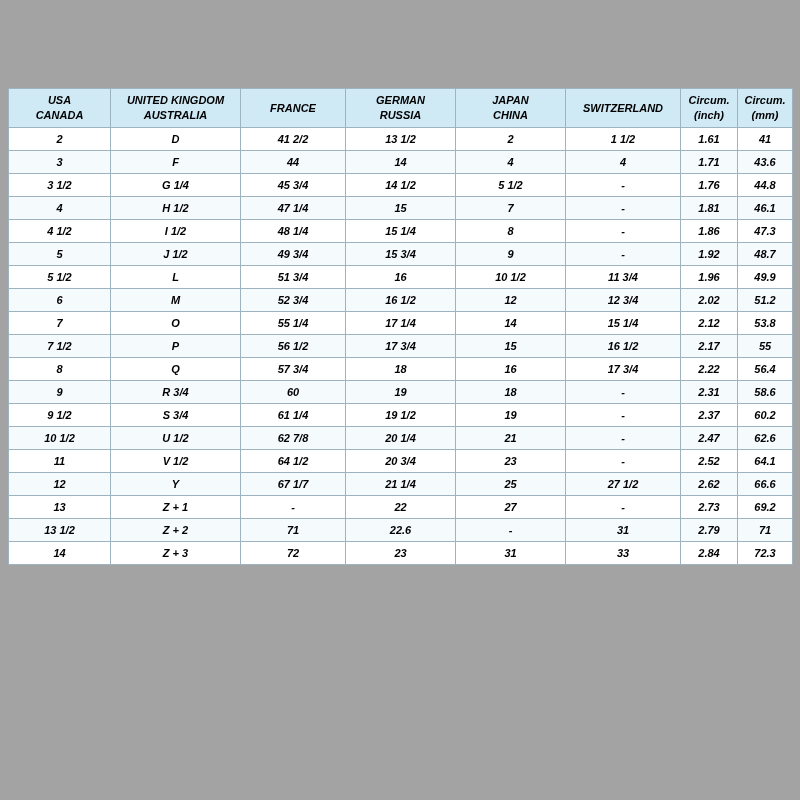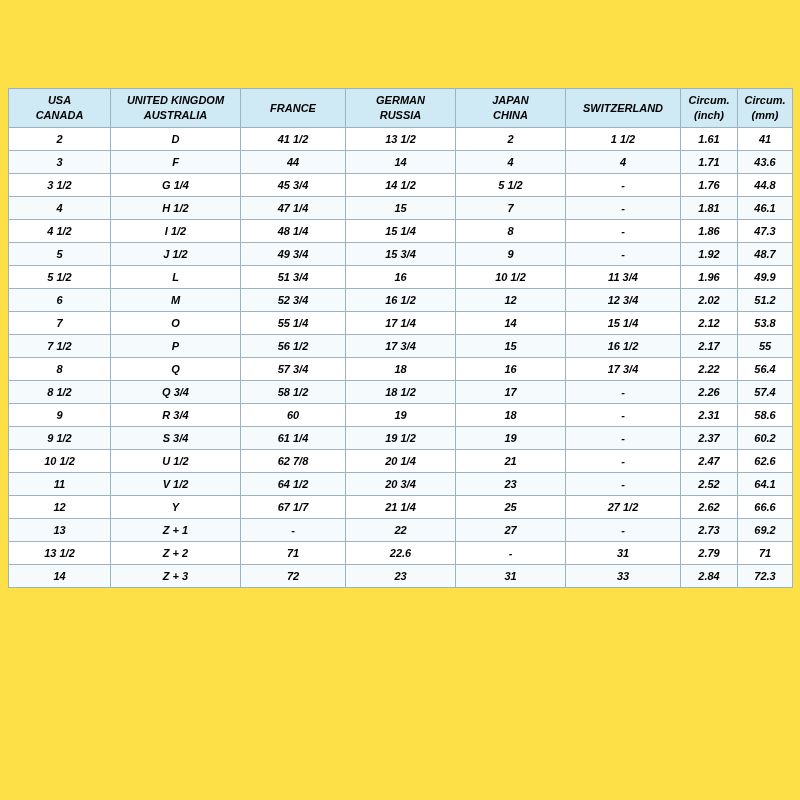--- a/index.html
+++ b/index.html
@@ -4,21 +4,21 @@
 <style>
   html, body {
     margin: 0;
     padding: 0;
     background: #ffffff;
   }
   .page {
     position: relative;
     width: 800px;
     height: 800px;
-    background: #fde047;
+    background: #a3a3a3;
     font-family: "Liberation Sans", sans-serif;
     overflow: hidden;
   }
   table.ring-table {
     position: absolute;
     top: 88px;
     left: 8px;
     width: 784px;
     border-collapse: collapse;
     table-layout: fixed;
@@ -84,21 +84,21 @@
           <th>JAPAN<br>CHINA</th>
           <th>SWITZERLAND</th>
           <th>Circum.<br>(inch)</th>
           <th>Circum.<br>(mm)</th>
         </tr>
     </thead>
     <tbody>
         <tr>
           <td>2</td>
           <td>D</td>
-          <td>41 1/2</td>
+          <td>41 2/2</td>
           <td>13 1/2</td>
           <td>2</td>
           <td>1 1/2</td>
           <td>1.61</td>
           <td>41</td>
         </tr>
         <tr>
           <td>3</td>
           <td>F</td>
           <td>44</td>
@@ -192,30 +192,20 @@
           <td>8</td>
           <td>Q</td>
           <td>57 3/4</td>
           <td>18</td>
           <td>16</td>
           <td>17 3/4</td>
           <td>2.22</td>
           <td>56.4</td>
         </tr>
         <tr>
-          <td>8 1/2</td>
-          <td>Q 3/4</td>
-          <td>58 1/2</td>
-          <td>18 1/2</td>
-          <td>17</td>
-          <td>-</td>
-          <td>2.26</td>
-          <td>57.4</td>
-        </tr>
-        <tr>
           <td>9</td>
           <td>R 3/4</td>
           <td>60</td>
           <td>19</td>
           <td>18</td>
           <td>-</td>
           <td>2.31</td>
           <td>58.6</td>
         </tr>
         <tr>

